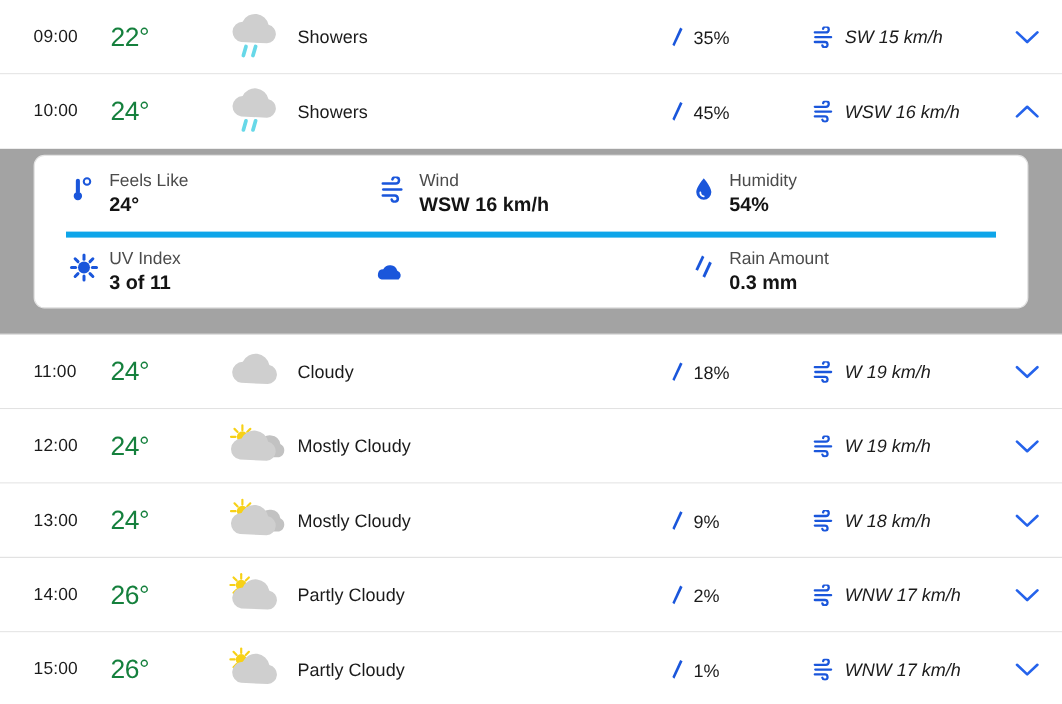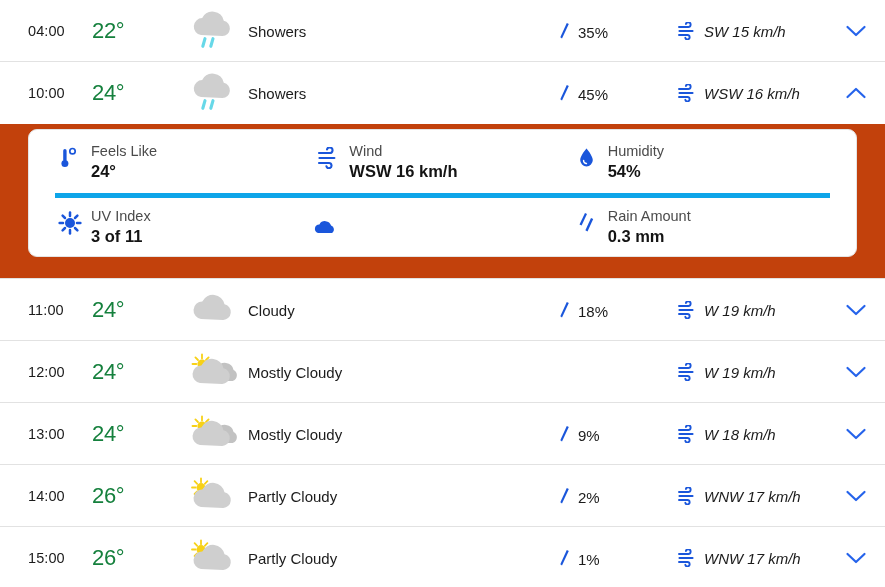--- a/index.html
+++ b/index.html
@@ -100,21 +100,21 @@
     width: 58px;
     display: flex;
     align-items: center;
     justify-content: center;
   }
 
   
   .detail-wrap {
     position: relative;
     padding: 5px 28px 22px 28px;
-    background: #c2410c;
+    background: #a3a3a3;
   }
   .detail-wrap::after {
     content: "";
     position: absolute;
     left: 0; right: 0; bottom: 0;
     height: 1px;
     background: #e2e2e2;
   }
   .detail-card {
     border: 1px solid #e4e4e4;
@@ -164,21 +164,21 @@
   }
 
   svg { display: block; }
 </style>
 </head>
 <body>
 
 <div class="forecast-list">
 
   <div class="hour-row has-divider">
-    <div class="col-time">04:00</div>
+    <div class="col-time">09:00</div>
     <div class="col-temp">22°</div>
     <div class="col-cond">
       <span class="cond-icon">
         <svg width="50" height="42" viewBox="0 0 50 42">
           <path d="M13 25 a8.5 8.5 0 0 1 1.2 -16.9 a11.5 11.5 0 0 1 21.6 2.6 a7.8 7.8 0 0 1 -1.3 15.4 z" fill="#cfcfcf"></path>
           <rect x="14.5" y="27" width="3.1" height="11" rx="1.55" fill="#67d8e8" transform="rotate(16 16 32)"></rect>
           <rect x="22.5" y="27" width="3.1" height="11" rx="1.55" fill="#67d8e8" transform="rotate(16 24 32)"></rect>
         </svg>
       </span>
       <span class="cond-text">Showers</span>

